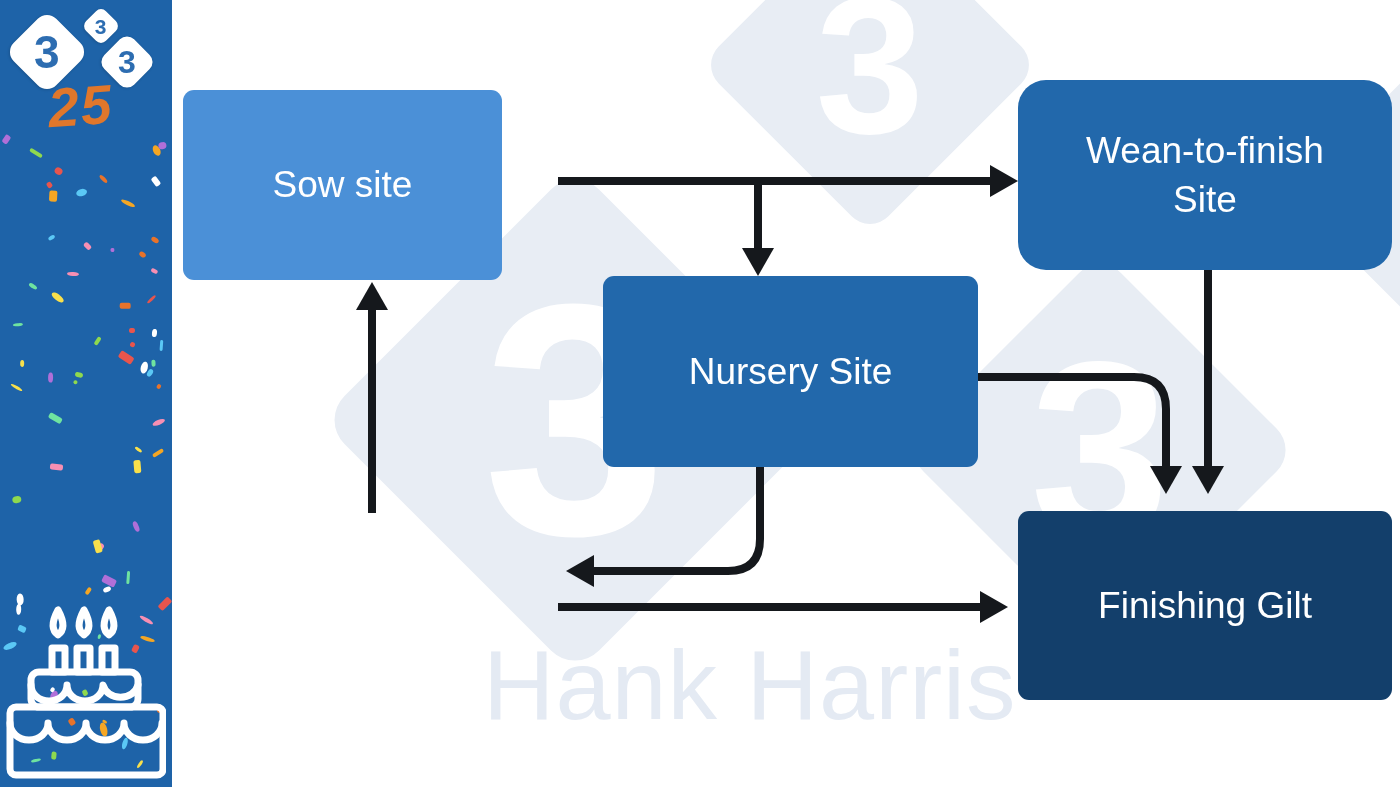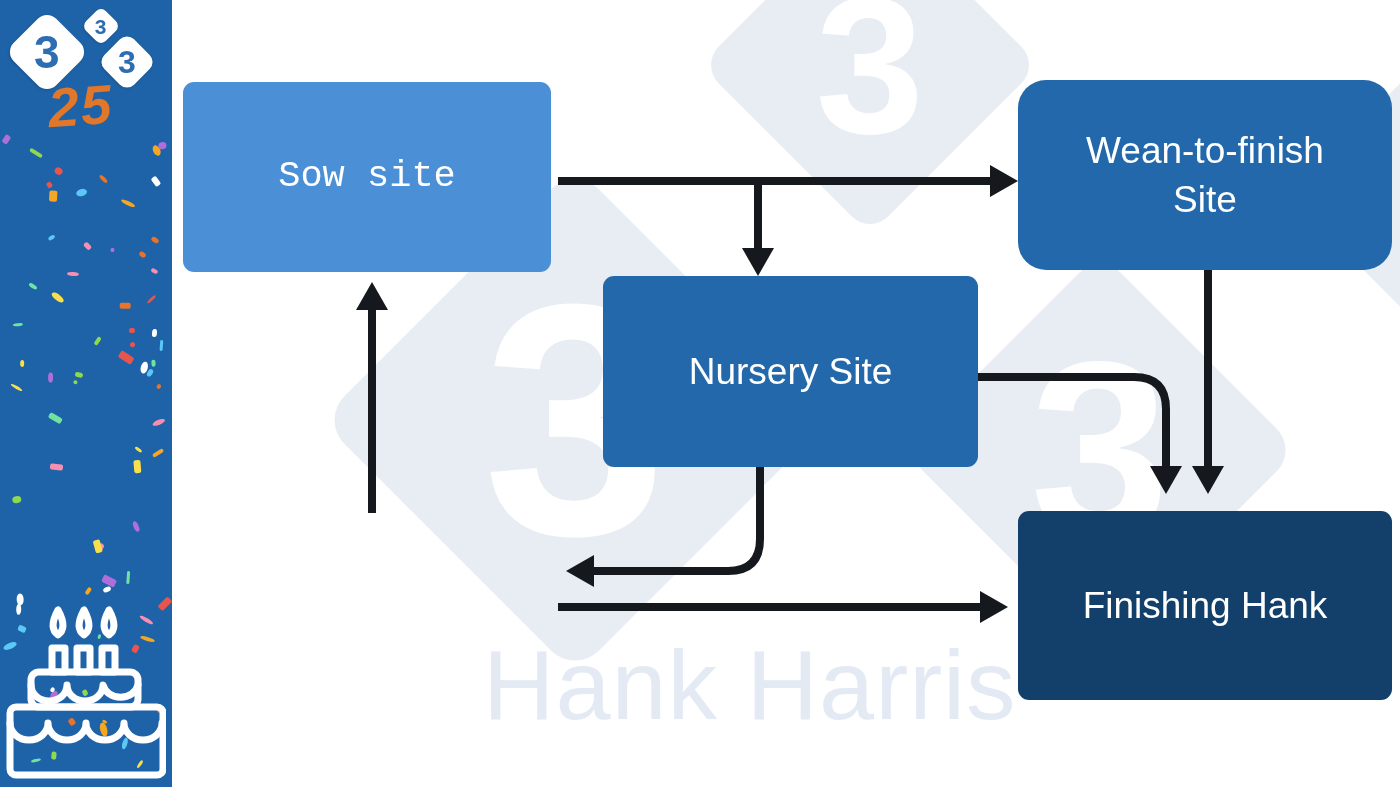--- a/index.html
+++ b/index.html
@@ -36,21 +36,21 @@
     color:#e4eaf3; white-space:nowrap;
   }
 
   
   .node {
     position:absolute;
     border-radius:11px;
     display:flex; align-items:center; justify-content:center;
     color:#ffffff; font-size:37px; text-align:center; line-height:1.33;
   }
-  .node-sow       { left:183px; top:82px;  width:368px; height:190px;font-family:Liberation Mono, monospace; }
+  .node-sow       { left:183px; top:90px;  width:319px; height:190px; }
   .node-wean      { left:1018px; top:80px; width:374px; height:190px;border-radius:28px; }
   .node-nursery   { left:603px; top:276px; width:375px; height:191px; }
   .node-gilt      { left:183px; top:513px; width:375px; height:187px; align-items:flex-start; padding-top:36px; }
   .node-finishing { left:1018px; top:511px; width:374px; height:189px; }
   .node-wean span { max-width:310px; display:inline-block; }
   .node-gilt span { max-width:335px; display:inline-block; }
 
   
   .arrows { position:absolute; inset:0; pointer-events:none; }
   .arrows path { stroke:#15181c; stroke-width:8; fill:none; }
@@ -104,21 +104,21 @@
   <div class="node node-sow" style="background: rgb(75, 144, 215);">
     <span>Sow site</span>
   </div>
   <div class="node node-wean" style="background: rgb(34, 104, 171);">
     <span>Wean-to-finish Site</span>
   </div>
   <div class="node node-nursery" style="background: rgb(34, 104, 171);">
     <span>Nursery Site</span>
   </div>
   <div class="node node-finishing" style="background: rgb(19, 63, 107);">
-    <span>Finishing Hank</span>
+    <span>Finishing Gilt</span>
   </div>
 
   <svg class="arrows" viewBox="0 0 1400 787" width="1400" height="787">
     <g>
       <path d="M558 181 H990"></path>
       <polygon points="990,165 990,197 1018,181"></polygon>
     </g>
     <g>
       <path d="M758 181 V248"></path>
       <polygon points="742,248 774,248 758,276"></polygon>

